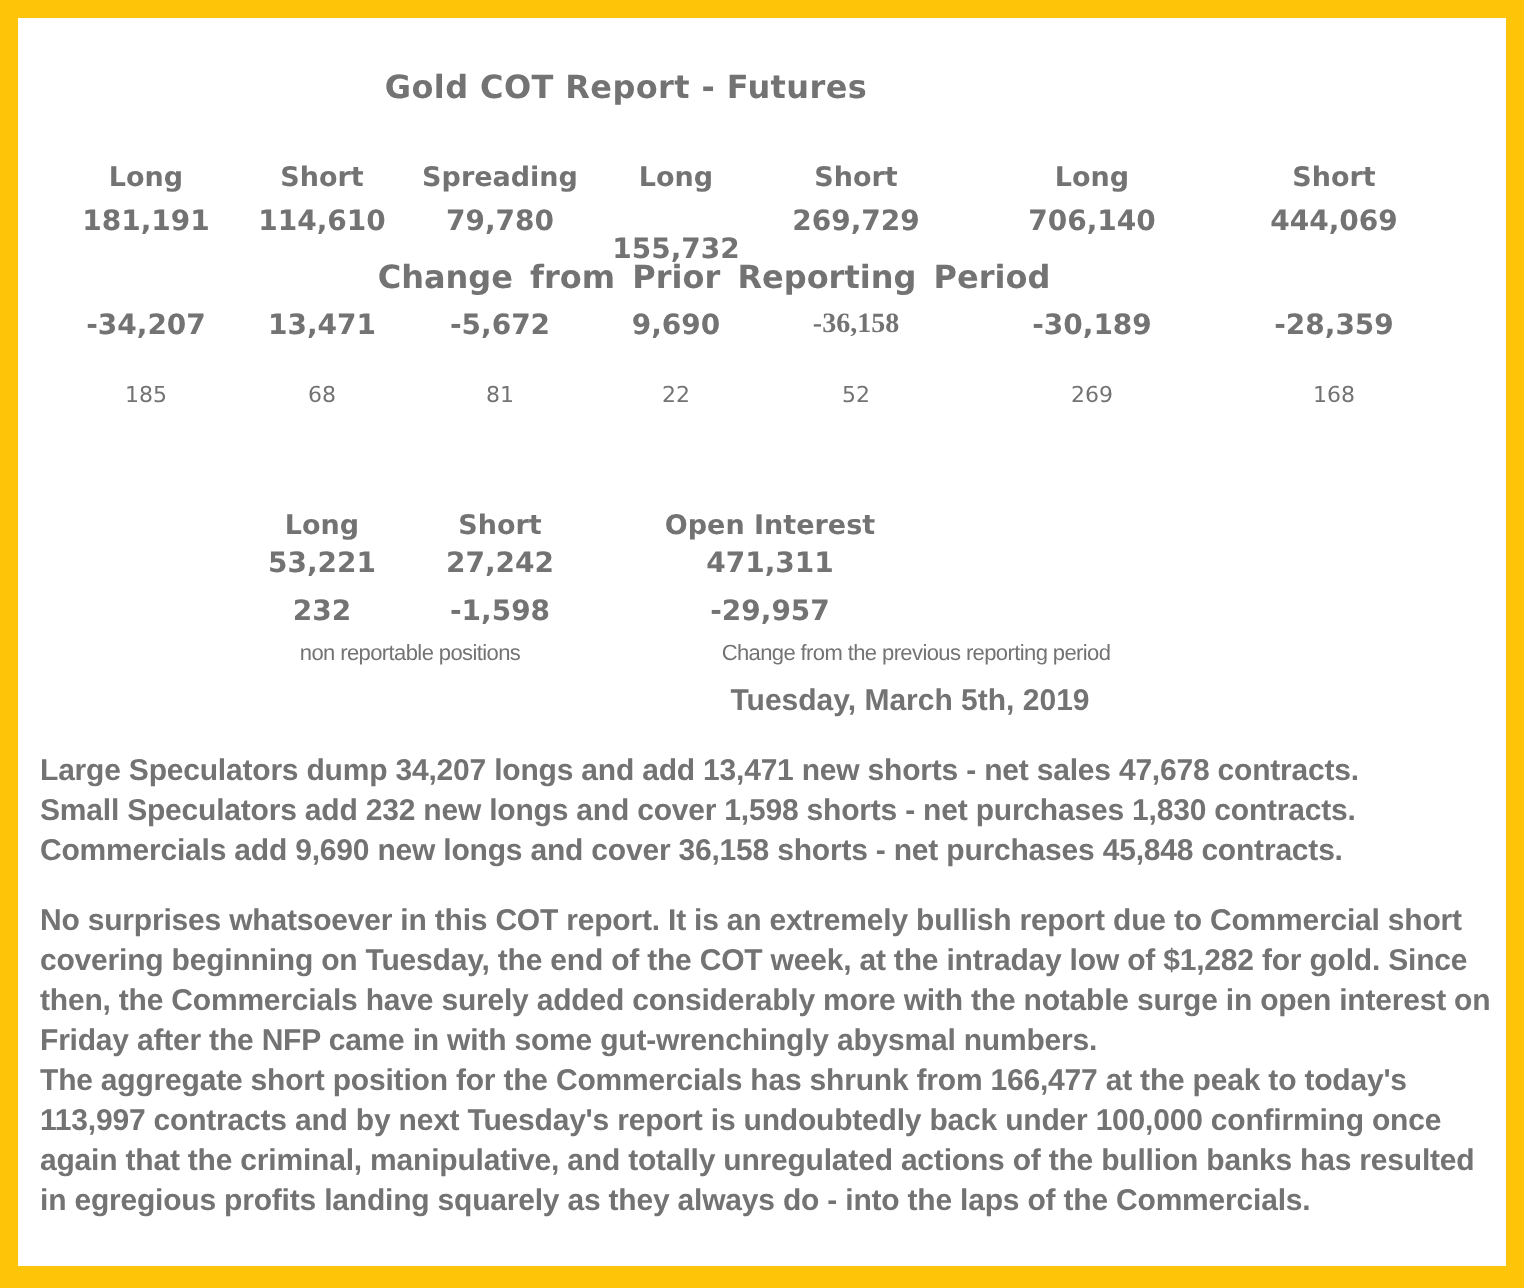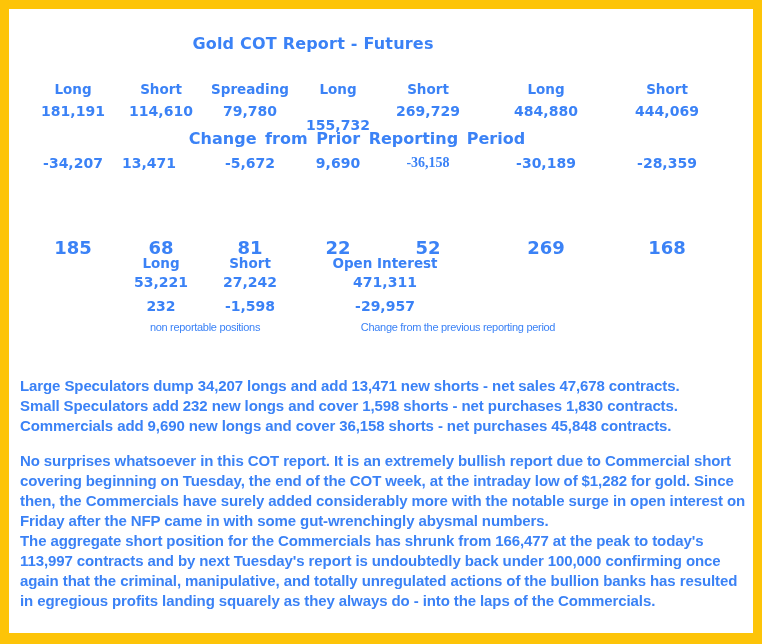--- a/index.html
+++ b/index.html
@@ -3,30 +3,30 @@
 <meta charset="utf-8">
 <style>
   html,body { margin:0; padding:0; background:#fff; }
   .page {
     position:relative;
     width:762px; height:644px;
     box-sizing:border-box;
     border:9px solid #FDC408;
     border-bottom-width:11px;
     background:#ffffff;
-    color:#3b82f6;
+    color:#737373;
     font-family:"DejaVu Sans", sans-serif;
     overflow:hidden;
   }
   .abs { position:absolute; transform:translateX(-50%); white-space:nowrap; }
   .title   { font-size:16px; font-weight:bold; letter-spacing:0.2px; }
   .h1cell  { font-size:13.5px; font-weight:bold; }
   .v1cell  { font-size:14px;   font-weight:bold; }
   .chghdr  { font-size:16px;   font-weight:bold; word-spacing:3px; }
-  .cnt     { font-size:18px; font-weight:bold;margin-top:46px; }
+  .cnt     { font-size:11px; font-weight:normal; }
   .note    { font-size:11px; letter-spacing:-0.3px; font-family:"Liberation Sans", sans-serif; }
   .date    { font-size:15px; font-weight:bold; font-family:"Liberation Sans", sans-serif; }
   .para {
     position:absolute; left:11px; width:732px;
     font-family:"Liberation Sans", sans-serif;
     font-size:15px; font-weight:bold;
     line-height:20px; letter-spacing:-0.1px;
   }
   .pre { white-space:pre-line; }
 </style>
@@ -46,29 +46,29 @@
     <span class="abs h1cell" style="left:537px; top:72px;">Long</span>
     <span class="abs h1cell" style="left:658px; top:72px;">Short</span>
   </div>
 
   <div>
     <span class="abs v1cell" style="left:64px;  top:94px;">181,191</span>
     <span class="abs v1cell" style="left:152px; top:94px;">114,610</span>
     <span class="abs v1cell" style="left:241px; top:94px;">79,780</span>
     <span class="abs v1cell" style="left:329px; top:108px;">155,732</span>
     <span class="abs v1cell" style="left:419px; top:94px;">269,729</span>
-    <span class="abs v1cell" style="left:537px; top:94px;">484,880</span>
+    <span class="abs v1cell" style="left:537px; top:94px;">706,140</span>
     <span class="abs v1cell" style="left:658px; top:94px;">444,069</span>
   </div>
 
   <div class="abs chghdr" style="left:348px; top:120px;">Change from Prior Reporting Period</div>
 
   <div>
     <span class="abs v1cell" style="left:64px;  top:146px;">-34,207</span>
-    <span class="abs v1cell" style="left:140px; top:146px;">13,471</span>
+    <span class="abs v1cell" style="left:152px; top:146px;">13,471</span>
     <span class="abs v1cell" style="left:241px; top:146px;">-5,672</span>
     <span class="abs v1cell" style="left:329px; top:146px;">9,690</span>
     <span class="abs v1cell" style="left:419px; top:146px;font-family:Liberation Serif, serif;">-36,158</span>
     <span class="abs v1cell" style="left:537px; top:146px;">-30,189</span>
     <span class="abs v1cell" style="left:658px; top:146px;text-align:right;">-28,359</span>
   </div>
 
   <div>
     <span class="abs cnt" style="left:64px;  top:182px;">185</span>
     <span class="abs cnt" style="left:152px; top:182px;">68</span>
@@ -91,20 +91,21 @@
   </div>
   <div>
     <span class="abs v1cell" style="left:152px; top:289px;">232</span>
     <span class="abs v1cell" style="left:241px; top:289px;">-1,598</span>
     <span class="abs v1cell" style="left:376px; top:289px;">-29,957</span>
   </div>
 
   <span class="abs note" style="left:196px; top:312px;">non reportable positions</span>
   <span class="abs note" style="left:449px; top:312px;">Change from the previous reporting period</span>
 
+  <div class="abs date" style="left:446px; top:333px;">Tuesday, March 5th, 2019</div>
 
   <div class="para pre" style="top:367px;">Large Speculators dump 34,207 longs and add 13,471 new shorts - net sales 47,678 contracts.
 Small Speculators add 232 new longs and cover 1,598 shorts - net purchases 1,830 contracts.
 Commercials add 9,690 new longs and cover 36,158 shorts - net purchases 45,848 contracts.</div>
   <div class="para" style="top:442px;">No surprises whatsoever in this COT report. It is an extremely bullish report due to Commercial short covering beginning on Tuesday, the end of the COT week, at the intraday low of $1,282 for gold. Since then, the Commercials have surely added considerably more with the notable surge in open interest on Friday after the NFP came in with some gut-wrenchingly abysmal numbers.</div>
   <div class="para" style="top:522px;">The aggregate short position for the Commercials has shrunk from 166,477 at the peak to today's 113,997 contracts and by next Tuesday's report is undoubtedly back under 100,000 confirming once again that the criminal, manipulative, and totally unregulated actions of the bullion banks has resulted in egregious profits landing squarely as they always do - into the laps of the Commercials.</div>
 
 </div>
 
 </body></html>

